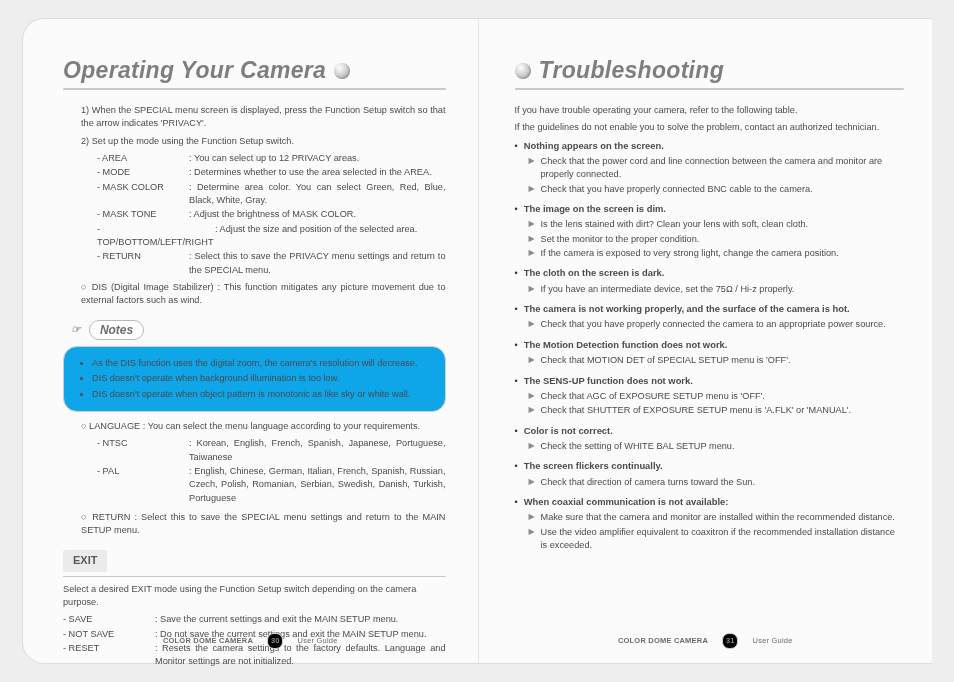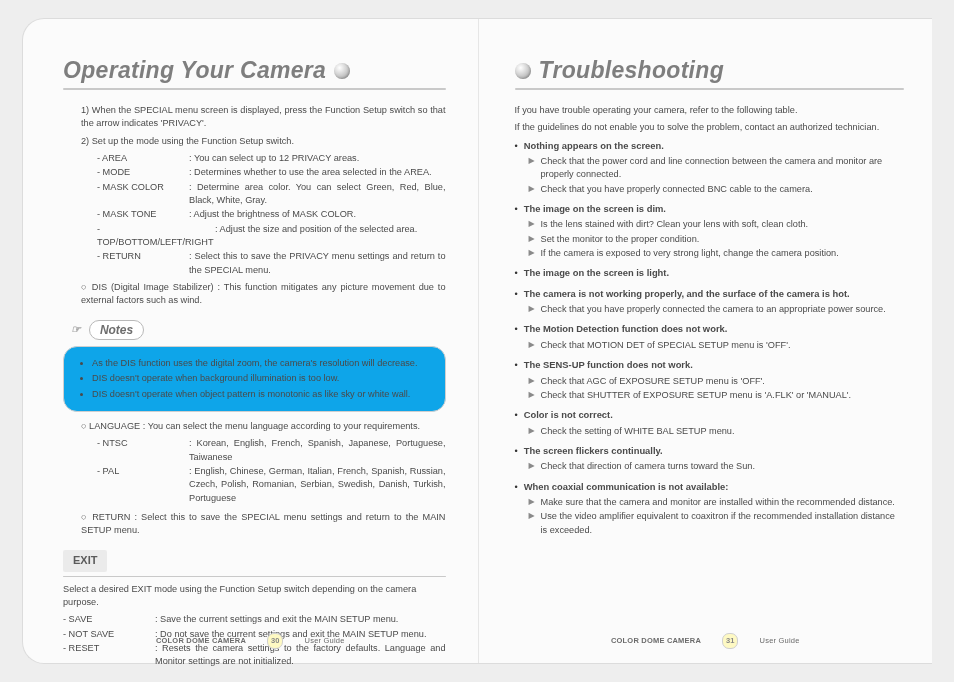--- a/index.html
+++ b/index.html
@@ -90,21 +90,21 @@
   .sub li{list-style:none;position:relative;padding-left:12px;font-size:9.2px;margin:1px 0;}
   .sub li::before{content:"▶";position:absolute;left:0;top:0;color:var(--arrow);font-size:8px;line-height:1.5;}
   .bul>li::before{content:"•";margin-right:6px;color:#333;}
   .footer{
     position:absolute;left:0;right:0;bottom:14px;
     text-align:center;font-size:7.5px;color:var(--muted);
     letter-spacing:0.2px;
   }
   .footer .num{
     display:inline-block;min-width:14px;height:14px;line-height:14px;
-    border:1px solid #cfcfcf;border-radius:7px;background:#fef9c3;margin:0 19px;font-weight:700;color:#888;
+    border:1px solid #cfcfcf;border-radius:7px;background:#000000;margin:0 12px;font-weight:700;color:#888;
   }
   .hand{font-size:11px;color:#a8a8a8;margin-right:2px;}
   .para{margin:4px 0;}
   .just{text-align:justify;}
   .tight{margin-top:2px;margin-bottom:2px;}
 </style>
 </head>
 <body>
 
 <div class="spread">
@@ -219,21 +219,22 @@
       <ul class="bul" id="ts-list">
           <li><span class="h">Nothing appears on the screen.</span><ul class="sub">
               <li>Check that the power cord and line connection between the camera and monitor are properly connected.</li>
               <li>Check that you have properly connected BNC cable to the camera.</li>
             </ul></li>
           <li><span class="h">The image on the screen is dim.</span><ul class="sub">
               <li>Is the lens stained with dirt? Clean your lens with soft, clean cloth.</li>
               <li>Set the monitor to the proper condition.</li>
               <li>If the camera is exposed to very strong light, change the camera position.</li>
             </ul></li>
-          <li><span class="h">The image on the screen is light.</span><ul class="sub">
+          <li><span class="h">The cloth on the screen is dark.</span><ul class="sub">
+              <li>If you have an intermediate device, set the 75Ω / Hi-z properly.</li>
             </ul></li>
           <li><span class="h">The camera is not working properly, and the surface of the camera is hot.</span><ul class="sub">
               <li>Check that you have properly connected the camera to an appropriate power source.</li>
             </ul></li>
           <li><span class="h">The Motion Detection function does not work.</span><ul class="sub">
               <li>Check that MOTION DET of SPECIAL SETUP menu is 'OFF'.</li>
             </ul></li>
           <li><span class="h">The SENS-UP function does not work.</span><ul class="sub">
               <li>Check that AGC of EXPOSURE SETUP menu is 'OFF'.</li>
               <li>Check that SHUTTER of EXPOSURE SETUP menu is 'A.FLK' or 'MANUAL'.</li>

